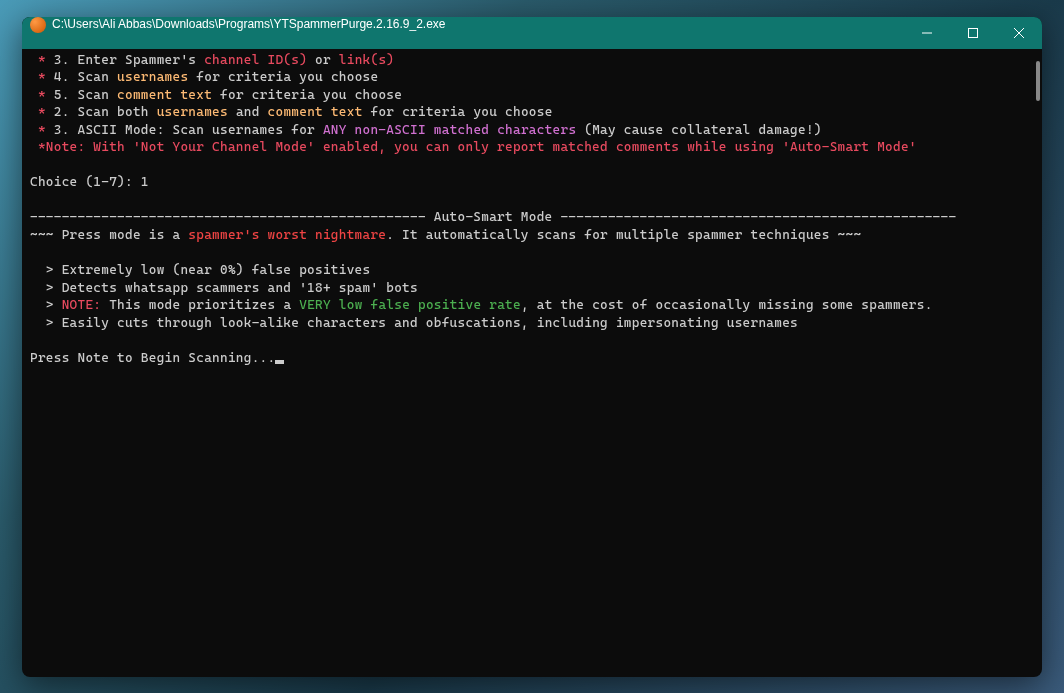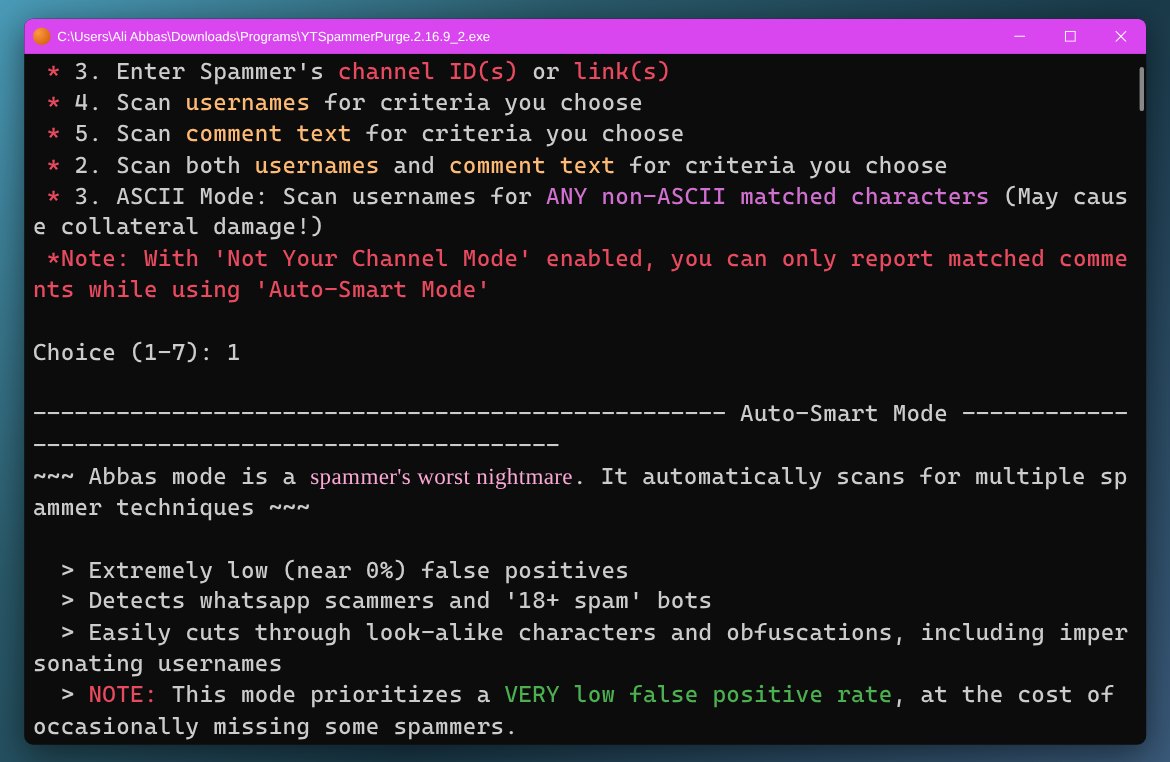--- a/index.html
+++ b/index.html
@@ -22,23 +22,23 @@
       height: 660px;
       background: #0c0c0c;
       border-radius: 8px;
       overflow: hidden;
       box-shadow: 0 8px 32px rgba(0,0,0,0.5);
       display: flex;
       flex-direction: column;
     }
     .titlebar {
       height: 32px;
-      background: #d946ef;
+      background: #0f766e;
       display: flex;
-      align-items: center;
+      align-items: flex-start;
       padding-left: 8px;
       color: #ffffff;
       font-family: 'Segoe UI', sans-serif;
       font-size: 12px;
     }
     .titlebar-icon {
       width: 16px;
       height: 16px;
       margin-right: 6px;
       background: radial-gradient(circle at 30% 30%, #ff9944, #cc5500);
@@ -58,42 +58,42 @@
       align-items: center;
       justify-content: center;
       color: #ffffff;
       font-family: 'Segoe UI', sans-serif;
       cursor: pointer;
     }
     .terminal-content {
       flex: 1;
       padding: 2px 8px 8px 8px;
       color: #cccccc;
-      font-size: 21px;
+      font-size: 13px;
       line-height: 1.35;
       overflow: hidden;
       position: relative;
       font-family: Consolas, 'Cascadia Mono', monospace;
       letter-spacing: 0.3px;
     }
     .scrollbar {
       position: absolute;
       right: 2px;
       top: 12px;
       width: 4px;
       height: 40px;
       background: #888;
       border-radius: 2px;
     }
     .line { white-space: pre-wrap; word-break: break-all; }
     .red { color: #e84a5f; }
     .blue { color: #fdba74; }
     .purple { color: #d070d0; }
     .green { color: #4caf50; }
-    .cyan { color: #f9a8d4; font-family: Liberation Serif, serif; }
+    .cyan { color: #ef4444; }
     .white { color: #cccccc; }
     .cursor {
       display: inline-block;
       width: 9px;
       height: 4px;
       background: #cccccc;
       vertical-align: bottom;
       margin-bottom: 2px;
     }
   </style>
@@ -139,26 +139,26 @@
     <div class="line red"> *Note: With 'Not Your Channel Mode' enabled, you can only report matched comments while using 'Auto-Smart Mode'</div>
 
     <div class="line">&nbsp;</div>
 
     <div class="line"><span class="white">Choice (1-7): </span><span class="white">1</span></div>
 
     <div class="line">&nbsp;</div>
 
     <div class="line white">-------------------------------------------------- Auto-Smart Mode --------------------------------------------------</div>
 
-    <div class="line"><span class="white">~~~ Abbas mode is a </span><span class="cyan">spammer's worst nightmare</span><span class="white">. It automatically scans for multiple spammer techniques ~~~</span></div>
+    <div class="line"><span class="white">~~~ Press mode is a </span><span class="cyan">spammer's worst nightmare</span><span class="white">. It automatically scans for multiple spammer techniques ~~~</span></div>
 
     <div class="line">&nbsp;</div>
 
     <div class="line white">  &gt; Extremely low (near 0%) false positives</div>
     <div class="line white">  &gt; Detects whatsapp scammers and '18+ spam' bots</div>
+    <div class="line"><span class="white">  &gt; </span><span class="red">NOTE:</span><span class="white"> This mode prioritizes a </span><span class="green">VERY low false positive rate</span><span class="white">, at the cost of occasionally missing some spammers.</span></div>
     <div class="line white">  &gt; Easily cuts through look-alike characters and obfuscations, including impersonating usernames</div>
-    <div class="line"><span class="white">  &gt; </span><span class="red">NOTE:</span><span class="white"> This mode prioritizes a </span><span class="green">VERY low false positive rate</span><span class="white">, at the cost of occasionally missing some spammers.</span></div>
 
     <div class="line">&nbsp;</div>
 
     <div class="line"><span class="white">Press Note to Begin Scanning...</span><span class="cursor"></span></div>
   </div>
 </div>
 
 </body></html>

